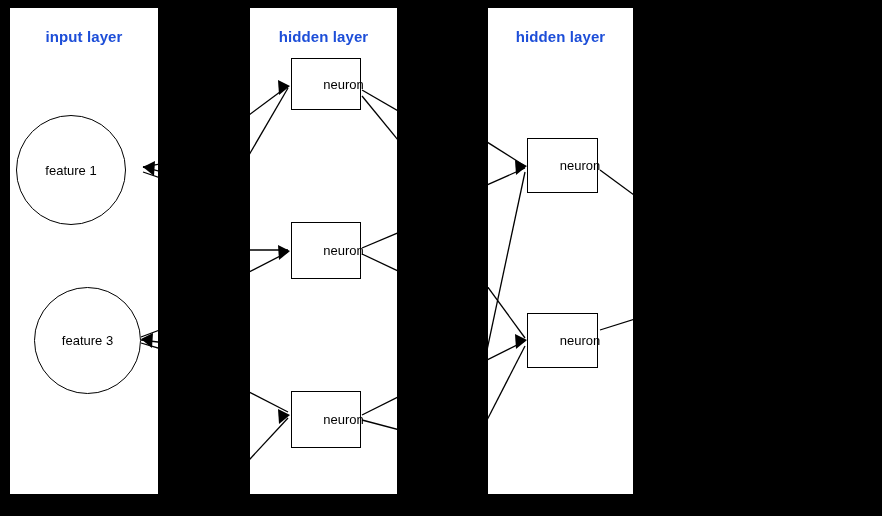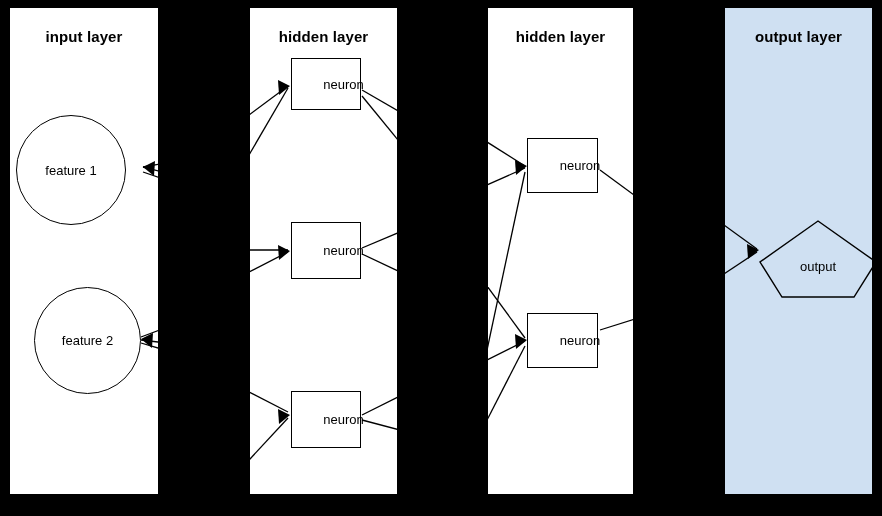--- a/index.html
+++ b/index.html
@@ -3,21 +3,21 @@
 <meta charset="utf-8">
 <title>Neural Network Diagram</title>
 <style>
   html,body{margin:0;padding:0;background:#000;}
   body{width:882px;height:516px;overflow:hidden;
        font-family:"Liberation Sans","DejaVu Sans",sans-serif;}
   #stage{position:relative;width:882px;height:516px;background:#000;}
 
   .layer-panel{position:absolute;box-sizing:border-box;overflow:hidden;}
   .panel-title{position:absolute;left:0;right:0;text-align:center;
-               font-weight:bold;font-size:15px;color:#000000;letter-spacing:0.1px;}
+               font-weight:bold;font-size:15px;color:#1d4ed8;letter-spacing:0.1px;}
 
   .edges-svg{position:absolute;left:0;top:0;width:882px;height:516px;
              pointer-events:none;}
 
   .node{position:absolute;box-sizing:border-box;display:flex;
         align-items:center;justify-content:center;
         font-size:13px;color:#000;background:transparent;}
   .node-circle{border:1px solid #000;border-radius:50%;background:#fff;}
   .node-box{border:1.6px solid #000;background:#fff;padding-left:35px;}
   .node-pentagon{background:transparent;}
@@ -47,21 +47,21 @@
         <path d="M143,167 L155,161 L154,176 Z"></path>
         <path d="M141,339 L153,333 L152,348 Z"></path>
       </g>
     </svg>
 
     <div class="node node-circle" style="left:6px;top:107px;width:110px;height:110px;">
       <span class="node-label">feature 1</span>
     </div>
 
     <div class="node node-circle" style="left:24px;top:279px;width:107px;height:107px;">
-      <span class="node-label">feature 2</span>
+      <span class="node-label">feature 3</span>
     </div>
   </div>
 
   <div class="layer-panel" style="left:250px;top:8px;width:147px;height:486px;background:#ffffff;">
     <div class="panel-title" style="top:20px;">hidden layer</div>
 
     <svg class="edges-svg" style="left:-250px;top:-8px;" viewBox="0 0 882 516">
       <g stroke="#000" stroke-width="1.3" fill="none">
 
         <line x1="249" y1="115" x2="288" y2="86"></line>
@@ -123,34 +123,14 @@
 
     <div class="node node-box" style="left:39px;top:130px;width:71px;height:55px;">
       <span class="node-label">neuron</span>
     </div>
 
     <div class="node node-box" style="left:39px;top:305px;width:71px;height:55px;">
       <span class="node-label">neuron</span>
     </div>
   </div>
 
-  <div class="layer-panel" style="left:725px;top:8px;width:147px;height:486px;background:#cfe0f2;">
-    <div class="panel-title" style="top:20px;">output layer</div>
-
-    <svg class="edges-svg" style="left:-725px;top:-8px;" viewBox="0 0 882 516">
-      <g stroke="#000" stroke-width="1.3" fill="none">
-        <line x1="724" y1="225" x2="757" y2="249"></line>
-        <line x1="724" y1="274" x2="757" y2="252"></line>
-      </g>
-      <g fill="#000">
-        <path d="M759,250 L747,244 L748,259 Z"></path>
-      </g>
-    </svg>
-
-    <div class="node node-pentagon" style="left:32px;top:210px;width:122px;height:82px;">
-      <svg width="122" height="82" viewBox="0 0 122 82">
-        <polygon points="61,3 119,44 97,79 25,79 3,44" fill="none" stroke="#000" stroke-width="1.4"></polygon>
-      </svg>
-      <span class="node-label plabel" style="margin-top:14px;">output</span>
-    </div>
-  </div>
 
 </div>
 
 </body></html>

